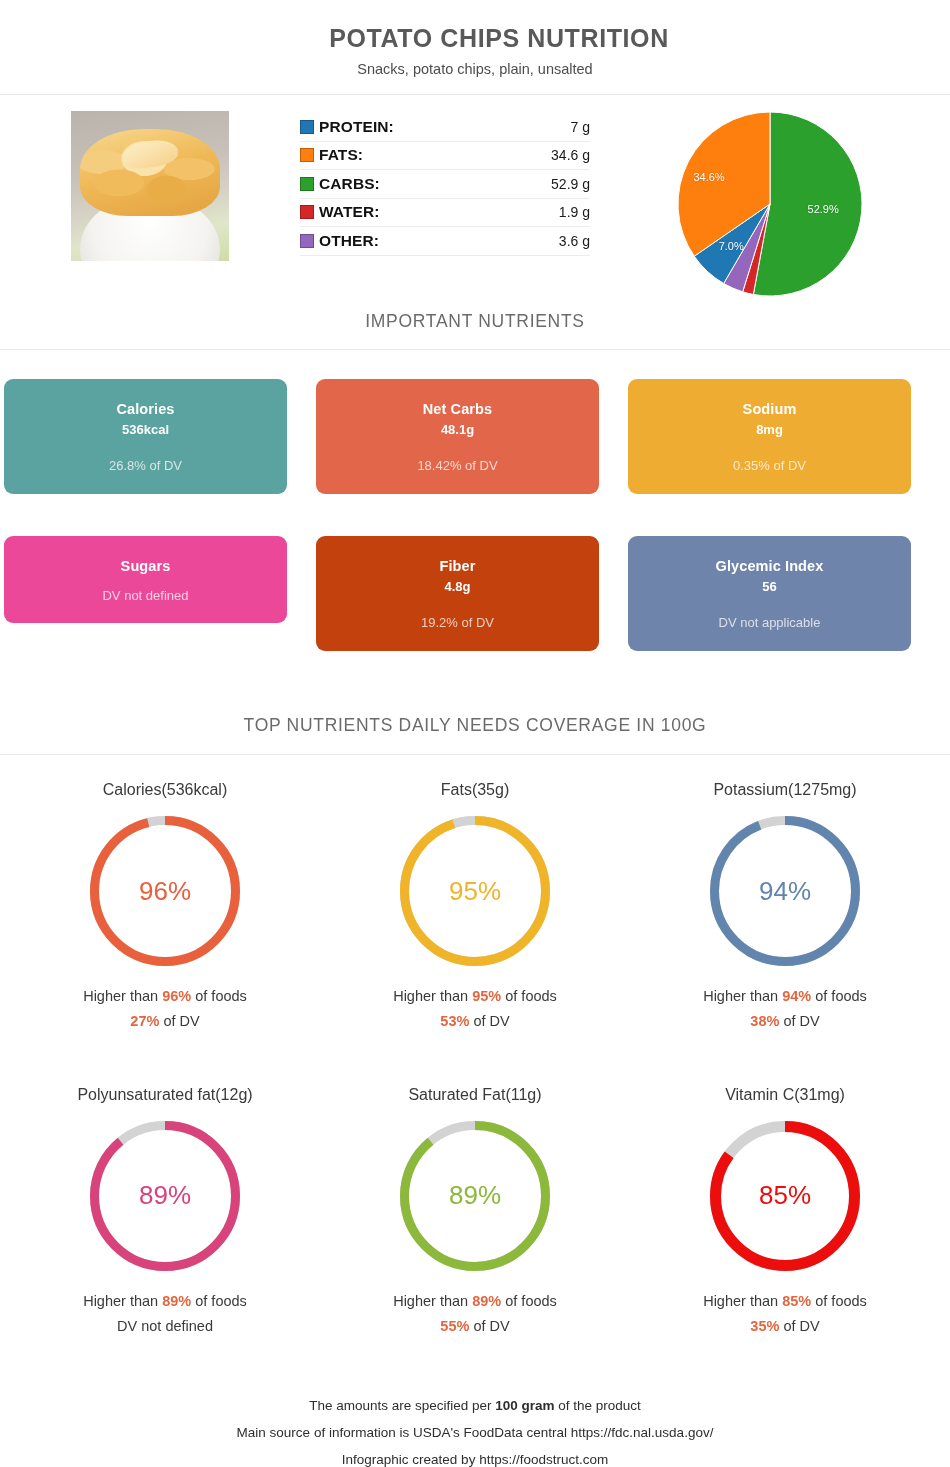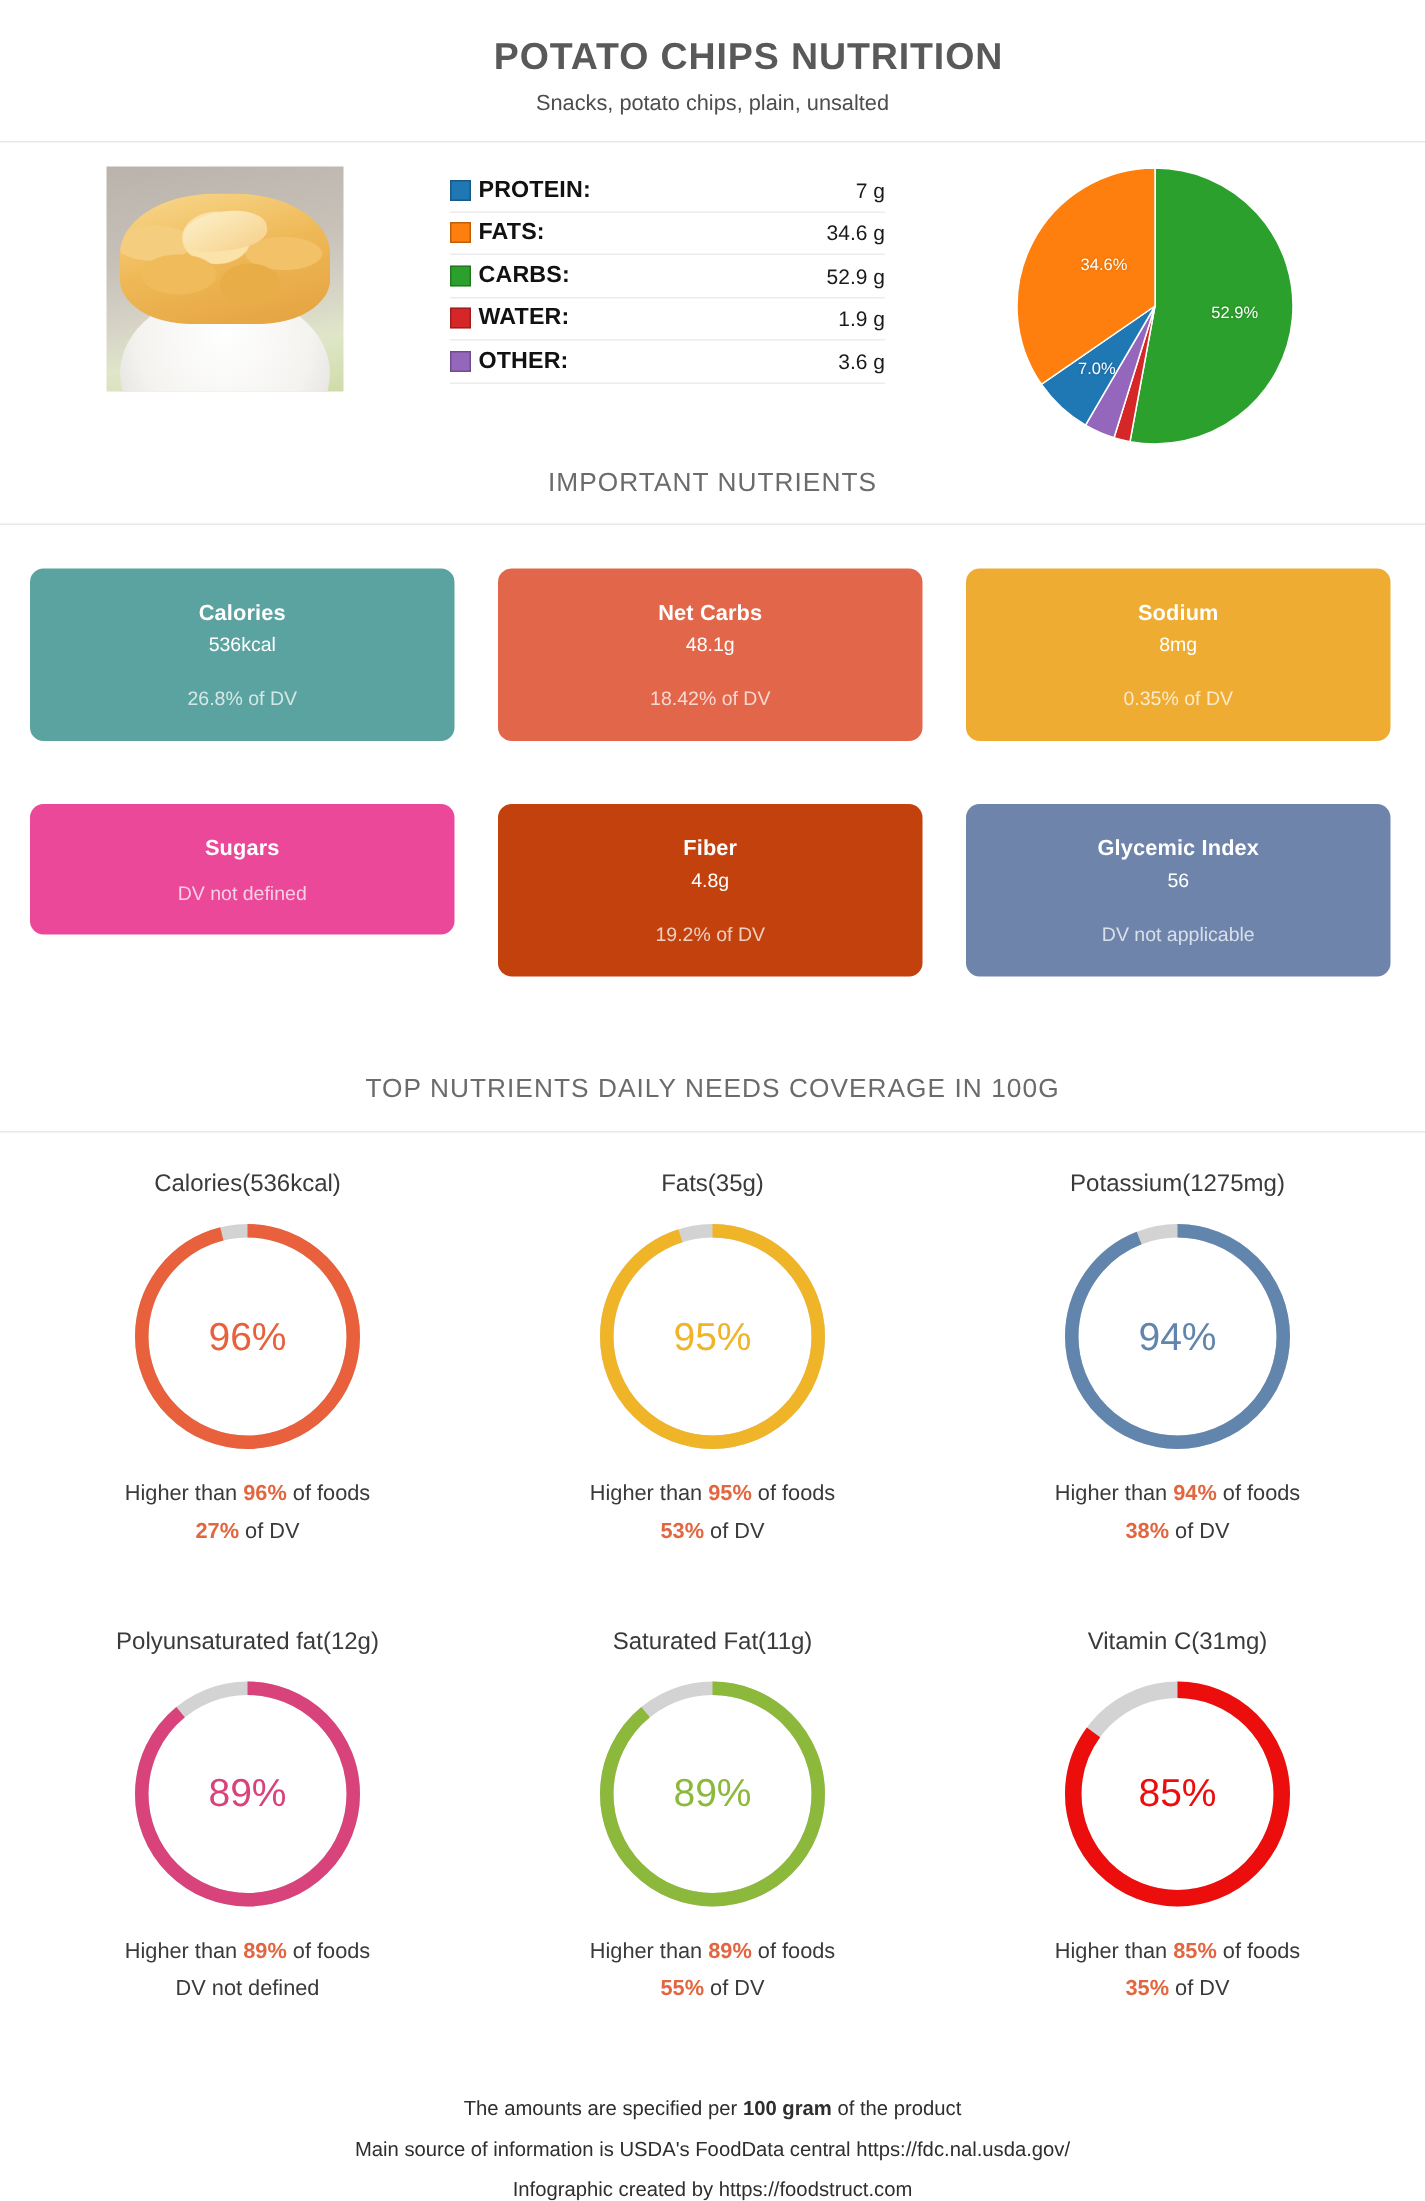--- a/index.html
+++ b/index.html
@@ -73,29 +73,29 @@
     text-shadow: 0 0 2px rgba(0,0,0,.25);
   }
 
   
   .sect { text-align: center; }
   .sect-title {
     font-size: 17.5px; color: #6b6b6b; letter-spacing: .7px;
   }
 
   
-  .cards { padding: 0 20px; }
+  .cards { padding: 0 4px; }
   .card-row { display: flex; gap: 29px; }
   .card {
     width: 283px; border-radius: 9px; color: #fff;
     display: flex; flex-direction: column; align-items: center;
     padding-top: 22px;
   }
   .card-title { font-size: 14.5px; font-weight: bold; letter-spacing: .1px; }
-  .card-value { font-size: 13px; font-weight: normal; margin-top: 5px; }
+  .card-value { font-size: 13px; font-weight: bold; margin-top: 5px; }
   .card-dv { font-size: 13px; color: rgba(255,255,255,.74); margin-top: 21px; }
 
   
   .donuts { padding: 0 10px; }
   .donut-row { display: flex; }
   .donut-cell { flex: 1; text-align: center; }
   .dn-title { font-size: 16px; color: #3a3a3a; }
   .dn-chart { position: relative; width: 152px; height: 152px; margin: 16px auto 0; }
   .dn-chart svg { display: block; transform: rotate(-90deg); }
   .dn-pct {
@@ -163,21 +163,21 @@
     <div class="pie-wrap">
       <div class="pie" id="pie">
           <svg width="186" height="186">
             <path d="M 93 93 L 93 1 A 92 92 0 1 1 76.32906974630339 183.47695885957035 Z" fill="#2ca02c" stroke="#ffffff" stroke-width="1"></path>
             <path d="M 93 93 L 76.32906974630339 183.47695885957035 A 92 92 0 0 1 65.67217449491281 180.84753811669117 Z" fill="#d62728" stroke="#ffffff" stroke-width="1"></path>
             <path d="M 93 93 L 65.67217449491281 180.84753811669117 A 92 92 0 0 1 46.666665449510006 172.48095438174084 Z" fill="#9467bd" stroke="#ffffff" stroke-width="1"></path>
             <path d="M 93 93 L 46.666665449510006 172.48095438174084 A 92 92 0 0 1 17.235001018184676 145.1887433196616 Z" fill="#1f77b4" stroke="#ffffff" stroke-width="1"></path>
             <path d="M 93 93 L 17.235001018184676 145.1887433196616 A 92 92 0 0 1 92.99999999999999 1 Z" fill="#ff7f0e" stroke="#ffffff" stroke-width="1"></path>
           </svg>
           <div class="pie-lbl" style="left: 146.139px; top: 97.8547px; transform: translate(-50%, -50%);">52.9%</div>
-          <div class="pie-lbl" style="left: 59px; top: 66.4678px; transform: translate(-50%, -50%);">34.6%</div>
+          <div class="pie-lbl" style="left: 32px; top: 66.4678px; transform: translate(-50%, -50%);">34.6%</div>
           <div class="pie-lbl" style="left: 54.2155px; top: 134.825px; transform: translate(-50%, -50%);">7.0%</div>
         </div>
     </div>
   </div>
 
   <div class="sect" style="margin-top:6px">
     <div class="sect-title">IMPORTANT NUTRIENTS</div>
     <div class="rule" style="margin-top:17px"></div>
   </div>
 

